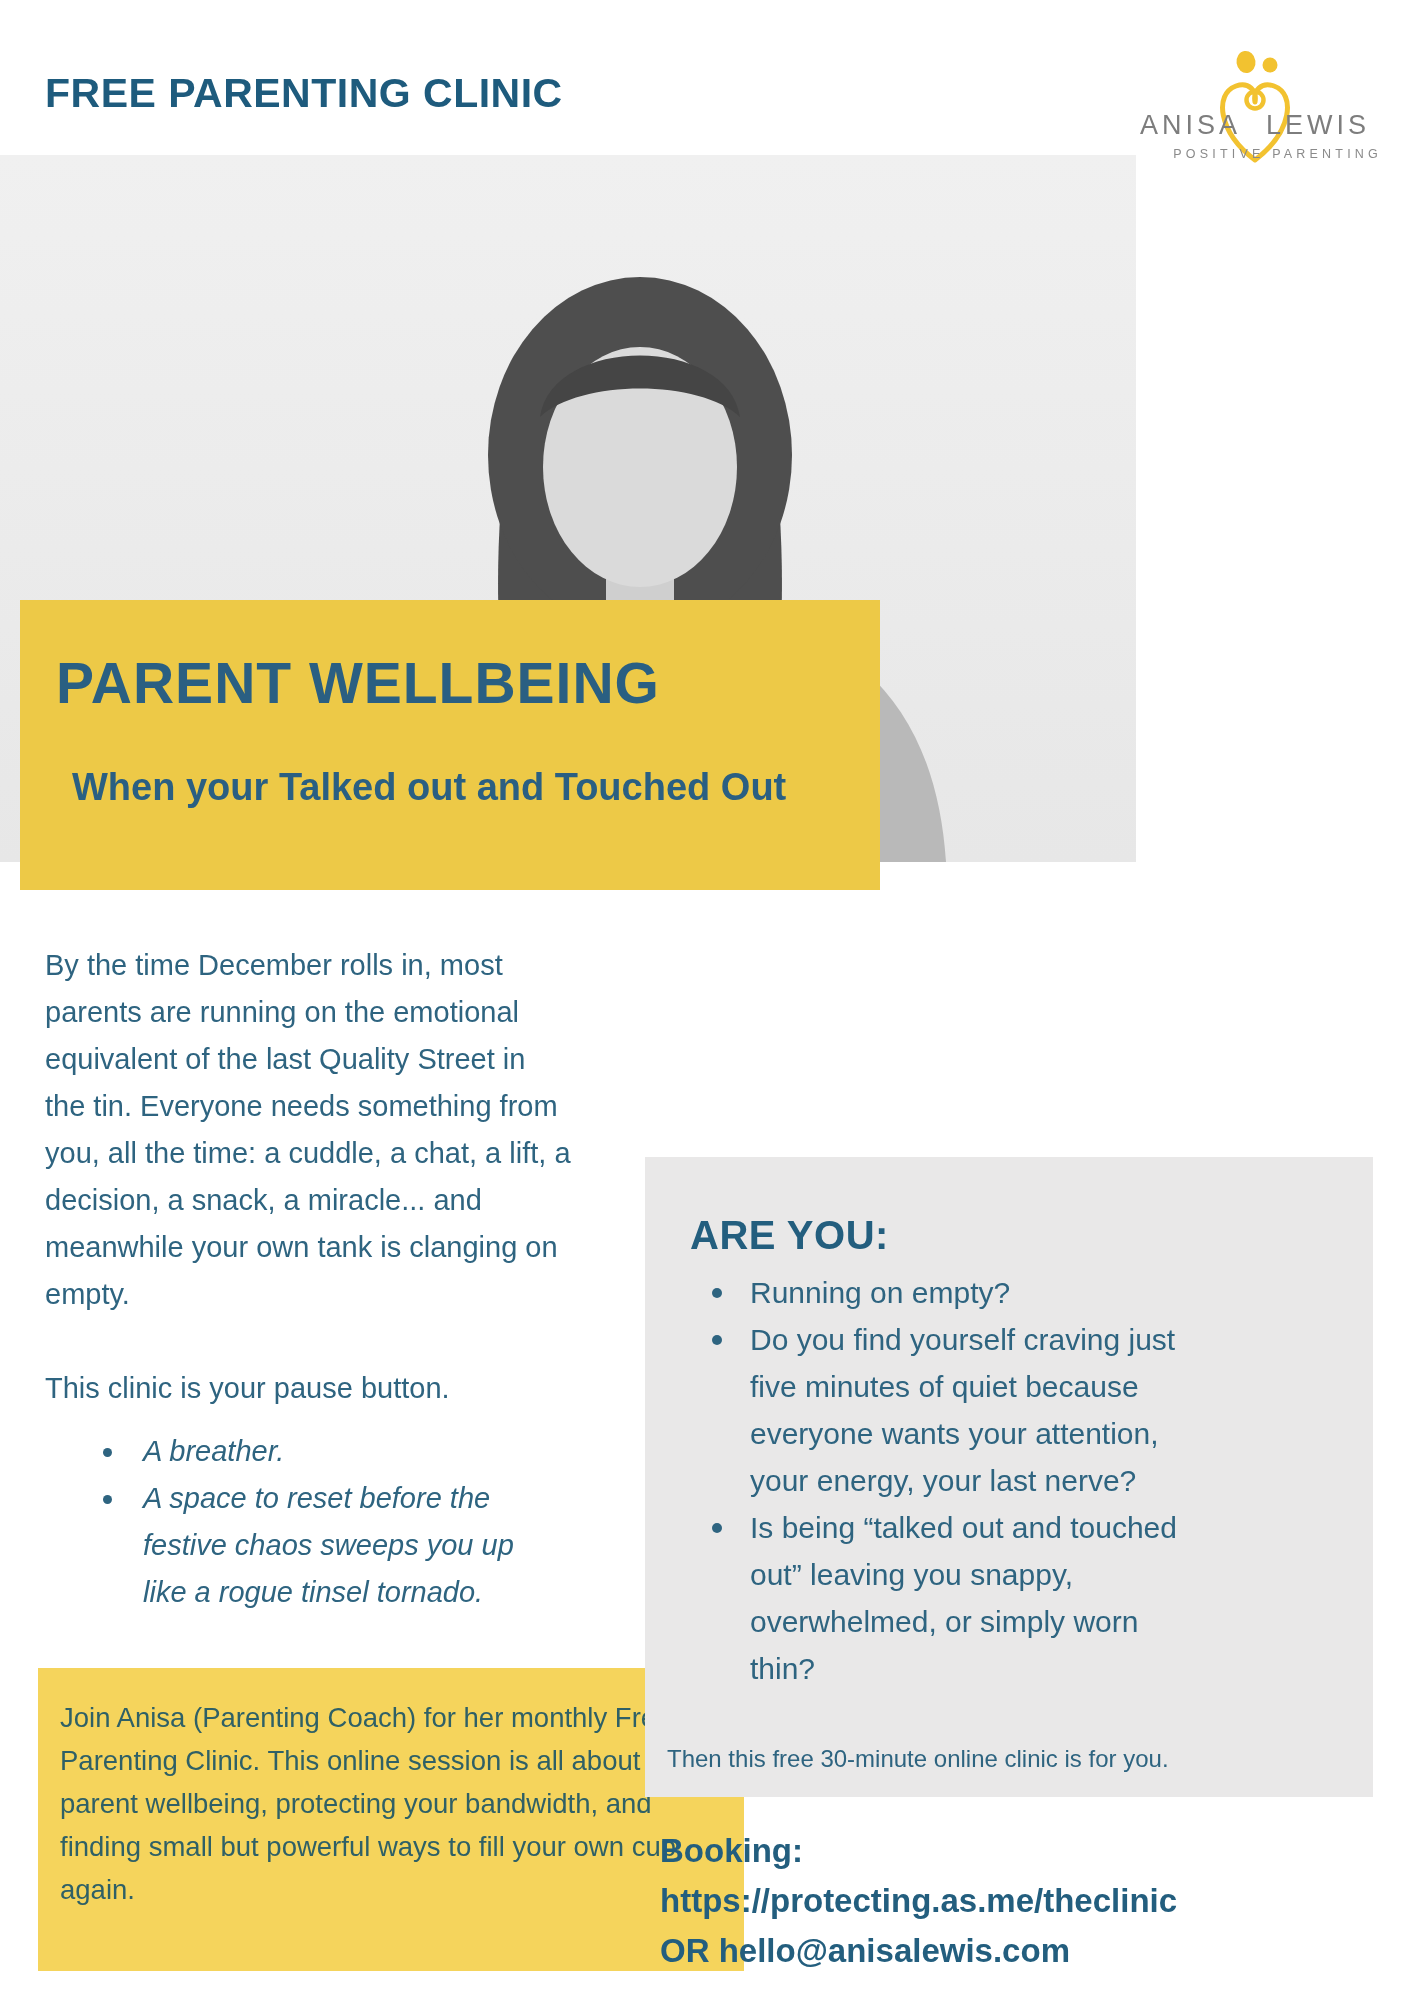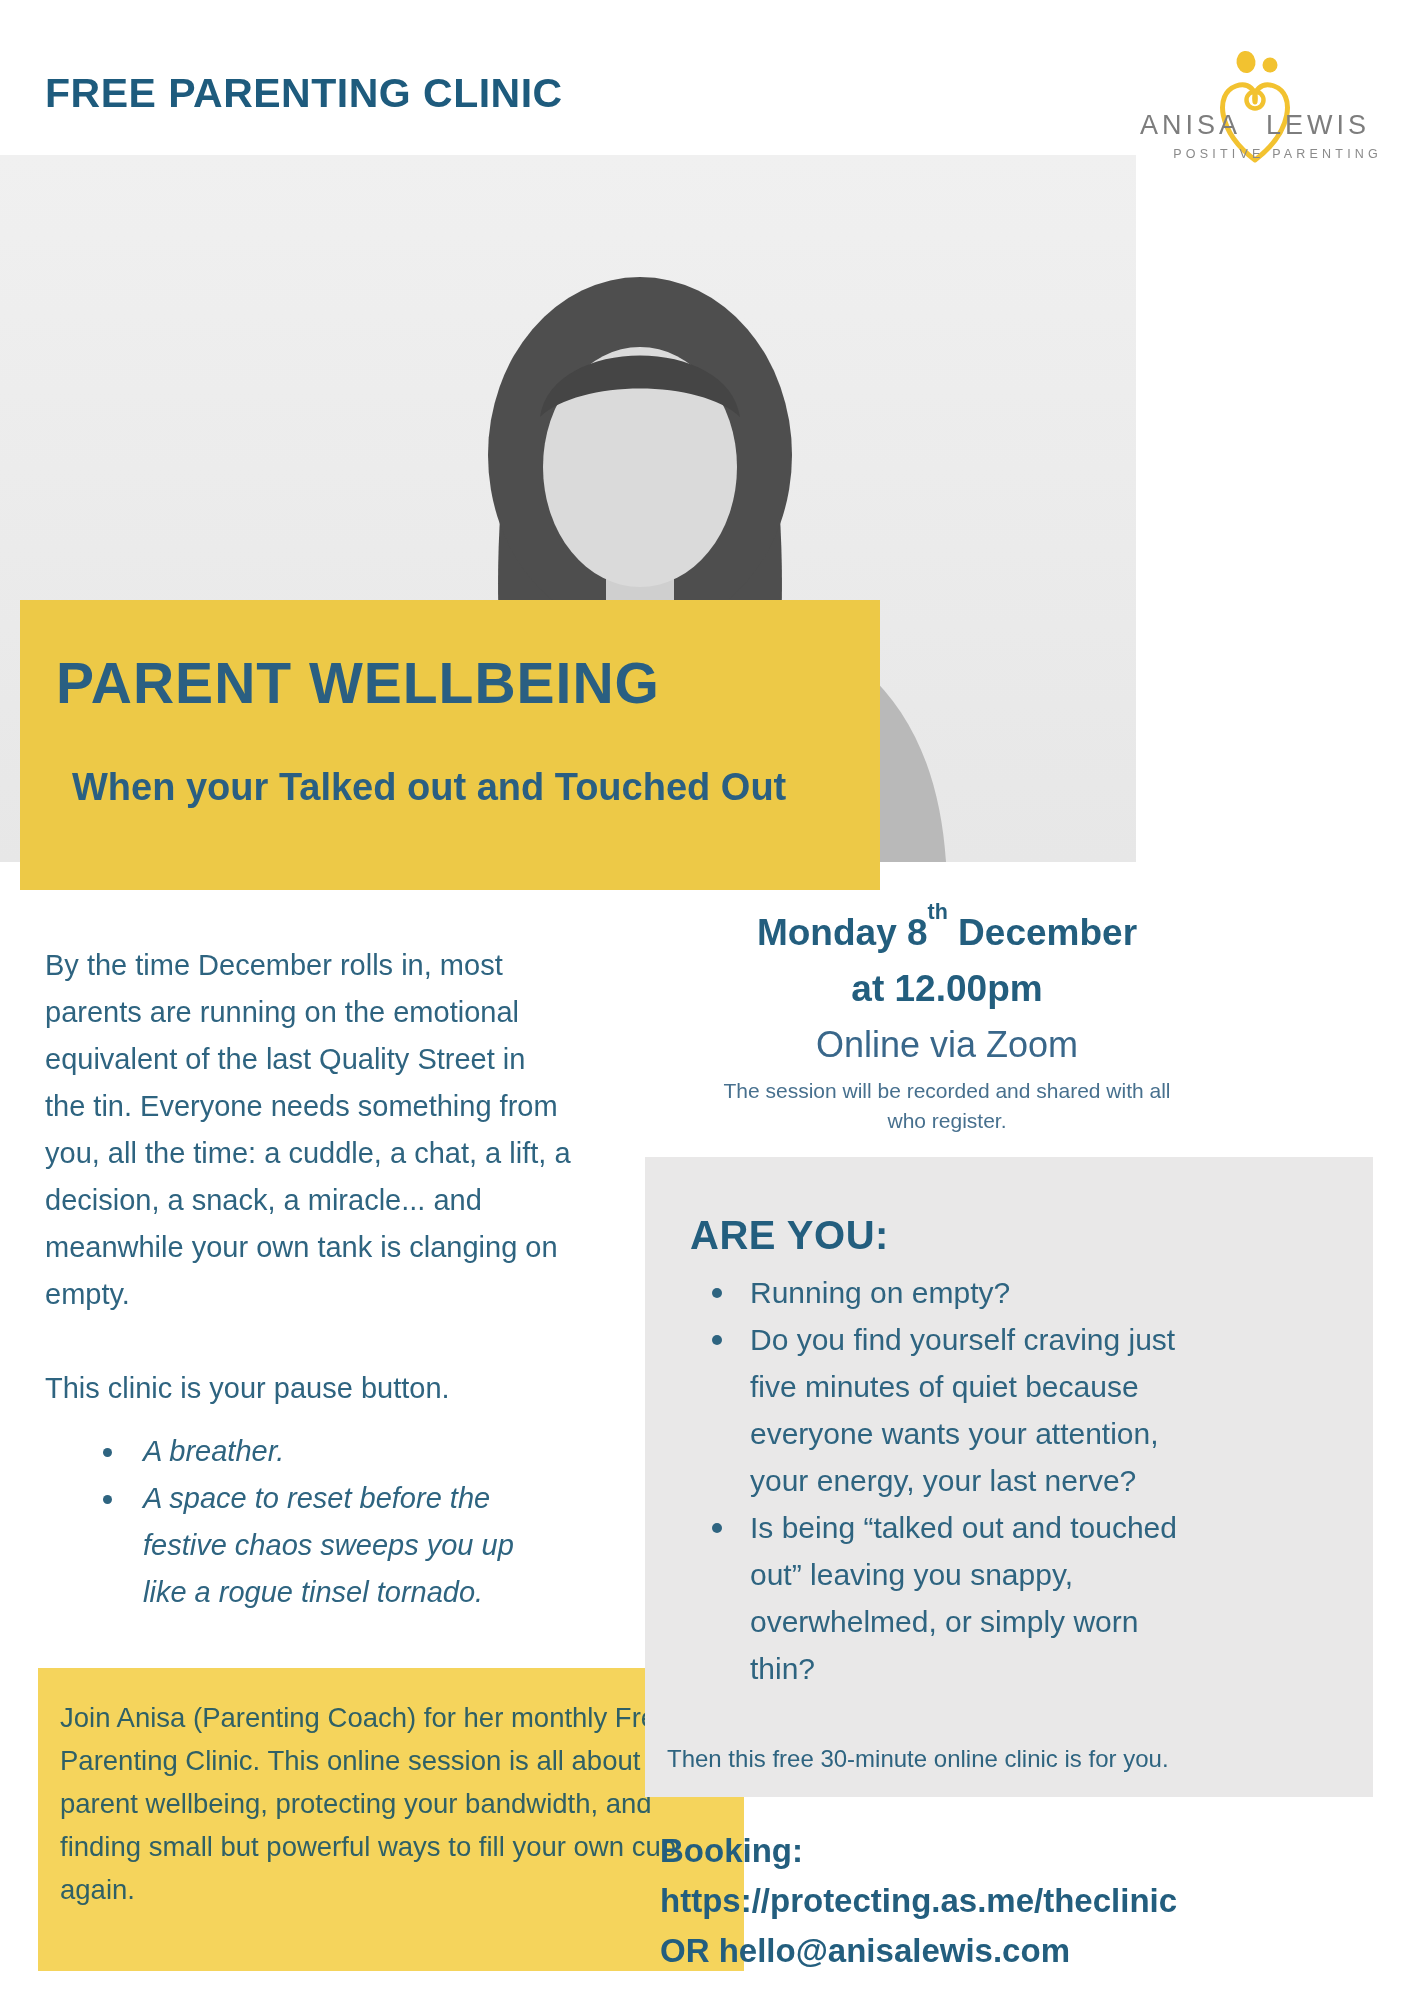--- a/index.html
+++ b/index.html
@@ -165,26 +165,20 @@
     <p>By the time December rolls in, most parents are running on the emotional equivalent of the last Quality Street in the tin. Everyone needs something from you, all the time: a cuddle, a chat, a lift, a decision, a snack, a miracle... and meanwhile your own tank is clanging on empty.</p>
     <p class="para2">This clinic is your pause button.</p>
     <ul>
       <li>A breather.</li>
       <li>A space to reset before the festive chaos sweeps you up like a rogue tinsel tornado.</li>
     </ul>
   </div>
 
   <div class="join-box">Join Anisa (Parenting Coach) for her monthly Free Parenting Clinic. This online session is all about parent wellbeing, protecting your bandwidth, and finding small but powerful ways to fill your own cup again.</div>
 
-  <div class="event">
-    <div class="date-line"><span>Monday 8</span><sup>th</sup><span> December</span></div>
-    <div class="time-line">at 12.00pm</div>
-    <div class="platform-line">Online via Zoom</div>
-    <div class="note-line">The session will be recorded and shared with all who register.</div>
-  </div>
 
   <div class="are-you">
     <h2>ARE YOU:</h2>
     <ul>
       <li>Running on empty?</li>
       <li>Do you find yourself craving just five minutes of quiet because everyone wants your attention, your energy, your last nerve?</li>
       <li>Is being “talked out and touched out” leaving you snappy, overwhelmed, or simply worn thin?</li>
     </ul>
     <div class="closing">Then this free 30-minute online clinic is for you.</div>
   </div>

